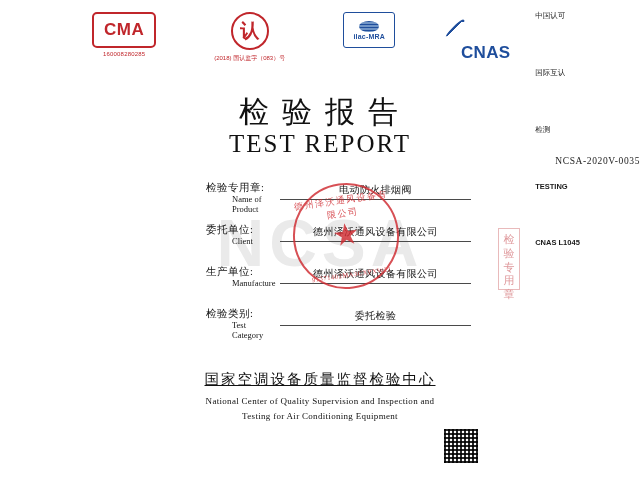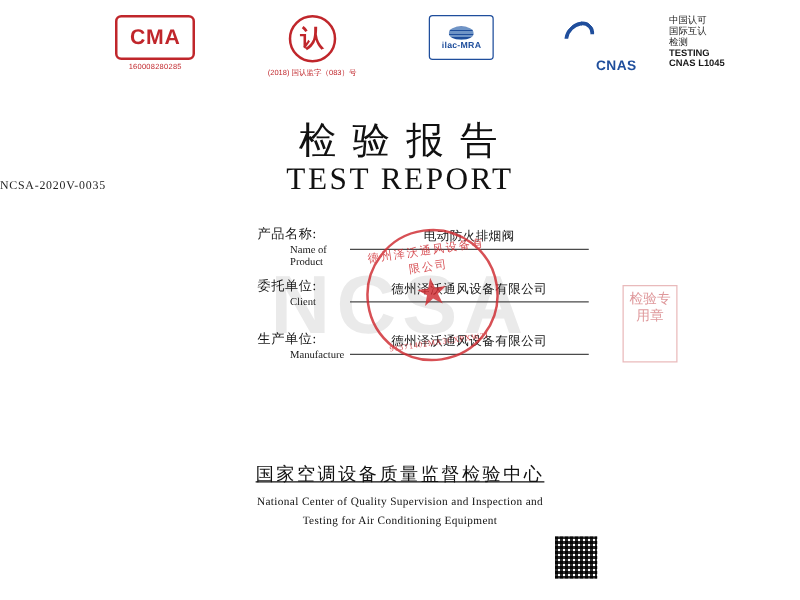--- a/index.html
+++ b/index.html
@@ -132,33 +132,34 @@
     height: 20px;
     border: 3px solid #1f4e9c;
     border-radius: 50%;
     border-right-color: transparent;
     border-bottom-color: transparent;
     transform: rotate(45deg);
   }
   .cnas-text {
     color: #1f4e9c;
     font-family: "Liberation Sans", sans-serif;
-    font-size: 11px;
+    font-size: 17px;
     font-weight: bold;
     letter-spacing: 0.3px;
     margin-top: 48px;
   }
 
   
   .cnas-lines {
     display: flex;
     flex-direction: column;
     align-items: flex-start;
     justify-content: center;
     line-height: 1.18;
+    gap: 48px;
   }
   .cnas-lines span {
     font-family: "Liberation Sans", sans-serif;
     font-size: 7.5px;
     color: #1a1a1a;
   }
   .cnas-lines span.bold {
     font-weight: bold;
   }
 
@@ -181,24 +182,24 @@
     left: 0;
     width: 640px;
     text-align: center;
     font-size: 25px;
     letter-spacing: 2px;
     font-family: "Liberation Serif", serif;
     color: #111111;
   }
   .report-no {
     position: absolute;
-    top: 144px;
-    left: 0;
-    width: 640px;
-    text-align: left;
+    top: 156px;
+    left: 0;
+    width: 640px;
+    text-align: right;
     font-size: 9.5px;
     letter-spacing: 0.6px;
     font-family: "Liberation Serif", serif;
     color: #222222;
   }
 
   
   .fields {
     position: absolute;
     top: 182px;
@@ -317,21 +318,21 @@
     opacity: 0.55;
     letter-spacing: 5px;
     pointer-events: none;
   }
 
   
   .side-stamp {
     position: absolute;
     left: 498px;
     top: 228px;
-    width: 44px;
+    width: 22px;
     height: 62px;
     border: 1px solid #e2a3a5;
     color: #d4767a;
     font-size: 11px;
     line-height: 1.25;
     text-align: center;
     padding-top: 4px;
     opacity: 0.75;
     box-sizing: border-box;
   }
@@ -395,21 +396,21 @@
   <div class="watermark">NCSA</div>
 
   <div class="title-cn">检验报告</div>
   <div class="title-en">TEST REPORT</div>
   <div class="report-no">NCSA-2020V-0035</div>
 
   <div class="fields">
 
     <div class="field-row">
       <div class="field-label">
-        <span class="cn">产品名称:</span>
+        <span class="cn">检验专用章:</span>
         <span class="en">Name of Product</span>
       </div>
       <div class="field-value">电动防火排烟阀</div>
     </div>
 
     <div class="field-row">
       <div class="field-label">
         <span class="cn">委托单位:</span>
         <span class="en">Client</span>
       </div>
@@ -417,20 +418,27 @@
     </div>
 
     <div class="field-row">
       <div class="field-label">
         <span class="cn">生产单位:</span>
         <span class="en">Manufacture</span>
       </div>
       <div class="field-value">德州泽沃通风设备有限公司</div>
     </div>
 
+    <div class="field-row">
+      <div class="field-label">
+        <span class="cn">检验类别:</span>
+        <span class="en">Test Category</span>
+      </div>
+      <div class="field-value">委托检验</div>
+    </div>
 
   </div>
 
   <div class="seal">
     <div class="arc-top">德州泽沃通风设备有限公司</div>
     <div class="star">★</div>
     <div class="arc-bottom">91371402MA3CXPXW2J</div>
   </div>
 
   <div class="side-stamp">检验专用章</div>

